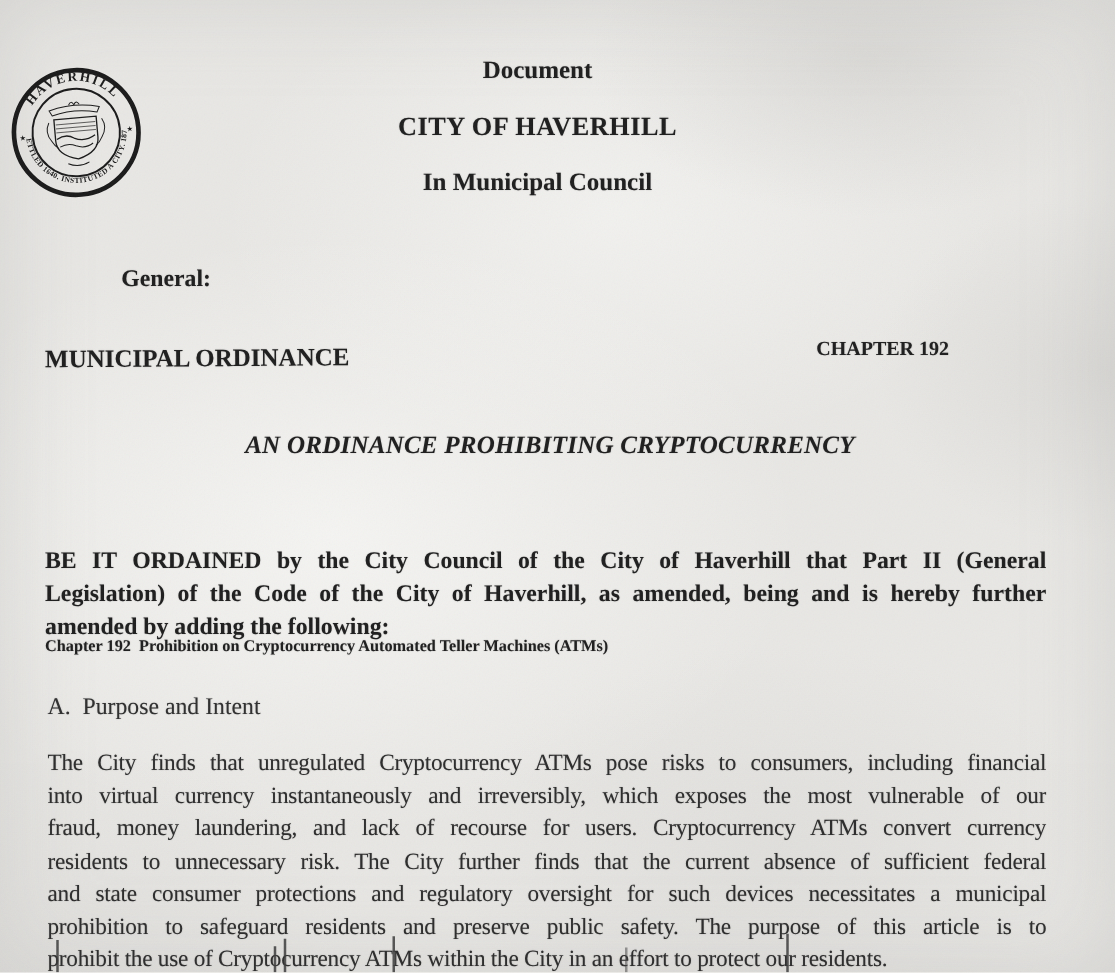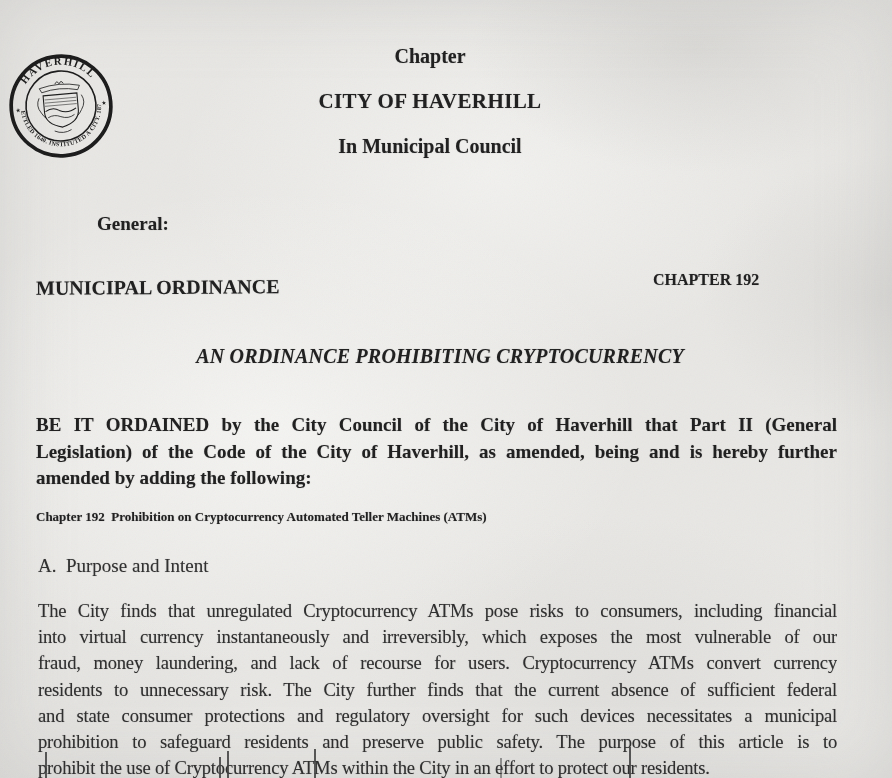--- a/index.html
+++ b/index.html
@@ -30,21 +30,21 @@
   .h-council { top: 135px; font-size: 20px; }
 
   .ordered   { left: 97px; top: 213px; font-size: 19px; }
 
   .ord-label { left: 36px;  top: 276px; font-size: 20px; transform: rotate(-0.4deg); }
   .chap-label{ left: 653px; top: 271px; font-size: 16px; }
 
   .title-block { top: 343px; left: 0; width: 880px; text-align: center; font-style: italic; }
   .title-block .t-line { line-height: 27px; font-size: 20px; font-weight: bold; letter-spacing: 0.2px; }
 
-  .enactment { left: 36px; top: 412px; width: 801px; font-size: 19px; font-weight: bold; }
+  .enactment { left: 36px; top: 436px; width: 801px; font-size: 19px; font-weight: bold; }
   .enactment .jline { height: 26.5px; line-height: 26.5px; overflow: hidden;
                       text-align: justify; text-align-last: justify; }
   .enactment .jline:last-child { text-align-last: left; }
 
   .chapter-heading { left: 36px; top: 509px; font-size: 13px; white-space: pre-wrap; }
   .section-a { left: 38px; top: 555px; font-size: 19px; color: #2e2e2e; white-space: pre-wrap; }
 
   .purpose { left: 38px; top: 598px; width: 799px; font-size: 18.6px; color: #2c2c2c;
              letter-spacing: -0.2px; }
   .purpose .jline { height: 26.2px; line-height: 26.2px; overflow: hidden;
@@ -90,21 +90,21 @@
         <line x1="70" y1="98" x2="130" y2="98" stroke-width="1"></line>
         <path d="M70,108 q14,-8 26,0 q16,8 32,-2" stroke-width="2"></path>
         <path d="M74,120 q12,-6 24,0 q14,6 26,-2" stroke-width="1.5"></path>
         <path d="M60,82 q-8,14 2,28 q4,8 10,12" stroke-width="1.5"></path>
         <path d="M140,82 q8,14 -2,28 q-4,8 -10,12" stroke-width="1.5"></path>
         <path d="M84,146 q16,8 32,0" stroke-width="1.5"></path>
       </g>
     </svg>
   </div>
 
-  <div class="abs centered bold soft h-doc">Chapter</div>
+  <div class="abs centered bold soft h-doc">Document</div>
   <div class="abs centered bold soft h-city">CITY OF HAVERHILL</div>
   <div class="abs centered bold soft h-council">In Municipal Council</div>
 
   <div class="abs bold soft ordered">General:</div>
 
   <div class="abs bold soft ord-label">MUNICIPAL ORDINANCE</div>
   <div class="abs bold soft chap-label">CHAPTER 192</div>
 
   <div class="abs title-block soft">
       <div class="t-line">AN ORDINANCE PROHIBITING CRYPTOCURRENCY</div>

